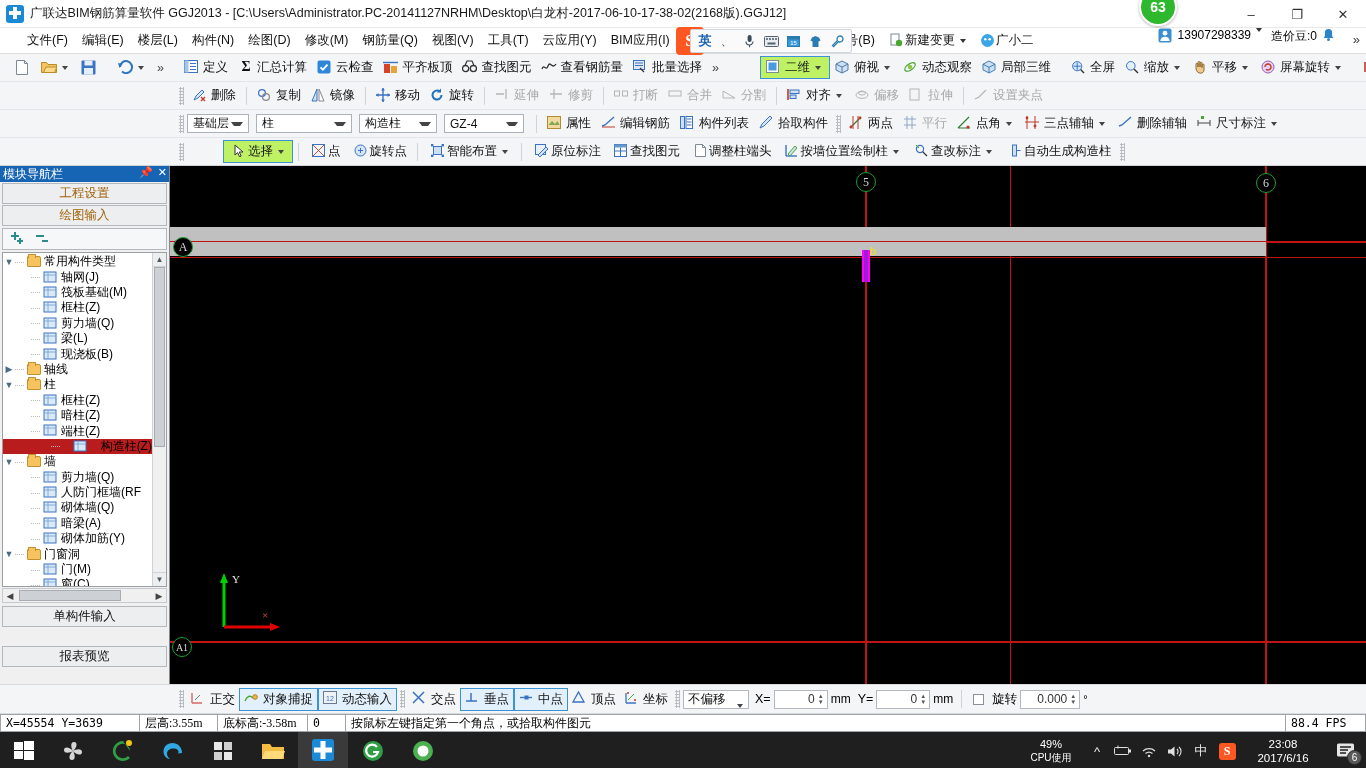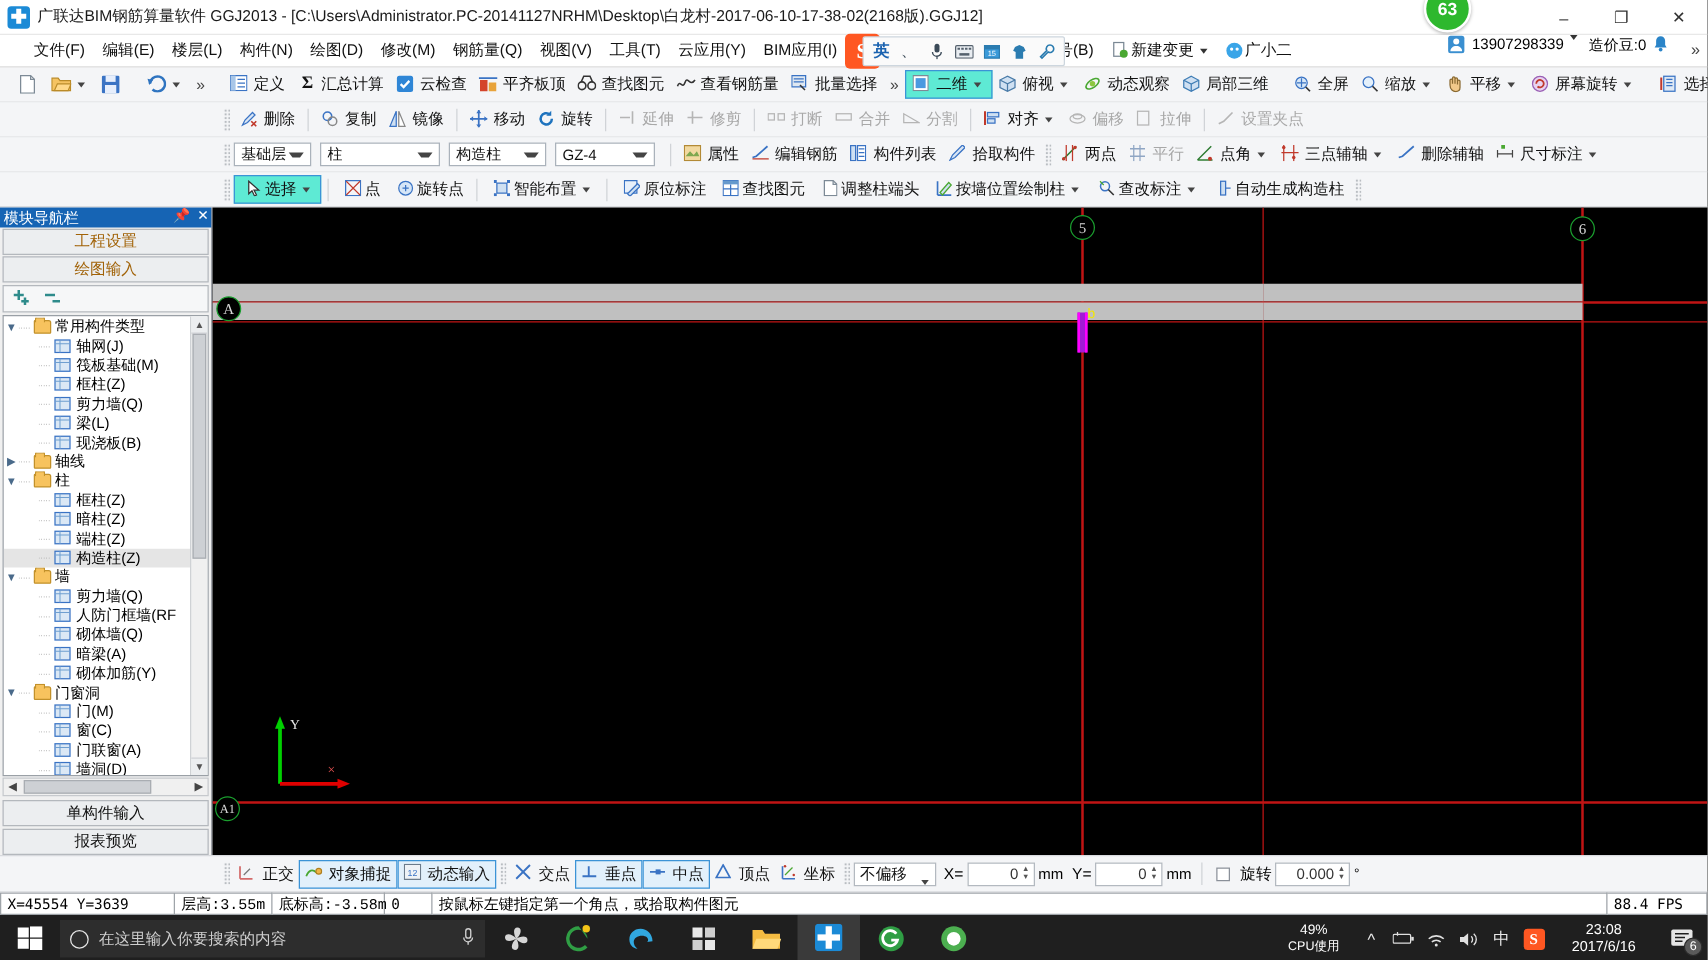--- a/index.html
+++ b/index.html
@@ -66,21 +66,21 @@
     background-image:radial-gradient(circle,#b9bdc2 1px, transparent 1.2px);
     background-size:3px 3px; }
   .sm-caret{ display:inline-block;width:0;height:0;border-left:3px solid transparent;
              border-right:3px solid transparent;border-top:4px solid #444;margin:0 3px 0 2px;vertical-align:2px;}
   .ic{ display:inline-block; width:16px;height:16px; flex:none; }
   .dd{
     height:19px; border:1px solid #aab2bb; background:#fff; display:flex;align-items:center;
     padding:0 2px 0 5px; font-size:12px; color:#111; margin-right:7px;
   }
   .dd .arw{ margin-left:auto; padding-left:6px; }
-  .sel-btn{ border:1px solid #3b93d6; background:#5eead4; }
+  .sel-btn{ border:1px solid #3b93d6; background:#bef264;margin-left:36px; }
 
   
   .body-row{ display:flex; height:518px; }
   .sidebar{ width:170px; background:#f0f0f0; border-right:1px solid #828790; display:flex; flex-direction:column; }
   .sb-title{
     height:16px; background:#1664b4; color:#fff; font-size:12px; display:flex;align-items:center;
     padding-left:3px; position:relative;
   }
   .sb-title .tools{ position:absolute; right:2px; top:0; display:flex; gap:5px; font-size:11px; }
   .sb-btn{
@@ -90,21 +90,21 @@
   .sb-toolstrip{
     height:22px; margin:2px; border:1px solid #b4b8bd; background:#f6f7f8;
     display:flex; align-items:center; padding-left:6px; gap:9px;
   }
   .tree-wrap{
     flex:1; margin:0 2px; border:1px solid #9aa0a6; background:#fff; overflow:hidden;
     position:relative; display:flex;
   }
   .tree{ flex:1; overflow:hidden; padding-top:1px; }
   .node{ display:flex; align-items:center; height:15.4px; font-size:12px; color:#000; white-space:nowrap;}
-  .node.sel{ background:#e5e5e5; }
+  .node.sel{ background:#b91c1c;justify-content:space-between; }
   .twisty{ width:12px;text-align:center;color:#4a6a8a;font-size:9px; flex:none;}
   .ind{ width:14px; flex:none; }
   .ind.dot{ background-image:linear-gradient(to bottom,#b9b9b9 1px,transparent 1px);
             background-size:1px 2px; background-position:6px 0; background-repeat:repeat-y; }
   .elbow{ width:12px;flex:none;position:relative; }
   .elbow:before{ content:""; position:absolute; left:0;top:0;bottom:50%;width:1px;
                  background-image:linear-gradient(to bottom,#b9b9b9 1px,transparent 1px);background-size:1px 2px;}
   .elbow:after{ content:""; position:absolute; left:0;top:50%;width:9px;height:1px;
                 background-image:linear-gradient(to right,#b9b9b9 1px,transparent 1px);background-size:2px 1px;}
   .nicon{ width:15px;height:13px;flex:none;margin-right:3px; }
@@ -116,21 +116,21 @@
                   border:1px solid #c2912b;border-bottom:none;border-radius:1px 1px 0 0;}
   .nlabel{ font-family:"Liberation Sans",sans-serif; font-size:12px; }
   .vscroll{ width:14px; background:#f0f0f0; border-left:1px solid #cfd2d5; position:relative; }
   .vscroll .thumb{ position:absolute; left:1px;right:1px; background:#cdd0d4; border:1px solid #a9adb2;}
   .arw-box{ height:14px; display:flex;align-items:center;justify-content:center;font-size:8px;color:#555;
             background:#eceef0;border-bottom:1px solid #cfd2d5;}
   .hscroll{ height:15px; margin:1px 2px; background:#f0f0f0; border:1px solid #c6c9cd; display:flex; align-items:center;}
   .hs-arw{ width:14px;text-align:center;font-size:9px;color:#444; }
   .hs-thumb{ height:11px; background:#cdd0d4; border:1px solid #a9adb2; margin:0 2px; }
   .sb-bottom-btn{
-    height:21px; margin:2px 2px 0 2px; background:#eceef0; border:1px solid #b4b8bd;
+    height:21px; margin:2px 2px 17px 2px; background:#eceef0; border:1px solid #b4b8bd;
     display:flex;align-items:center;justify-content:center;font-size:12.5px;color:#111;
   }
 
   
   .canvas{ flex:1; background:#000; position:relative; overflow:hidden; }
   .grid-line{ position:absolute; background:#c01414; }
   .axis-bub{
     position:absolute; width:20px;height:20px;border:1.5px solid #1a9e2e;border-radius:50%;
     color:#d8d8d8;font-size:12px;display:flex;align-items:center;justify-content:center;
     font-family:"Liberation Serif",serif; background:#000;
@@ -156,21 +156,21 @@
   .cb{ width:11px;height:11px;border:1px solid #8a9099;background:#fff;display:inline-block;margin:0 5px 0 3px;}
   .opt-dd{ height:19px;border:1px solid #b3b9c0;background:#fff;display:flex;align-items:flex-end;
            padding:0 2px 0 4px;font-size:12.5px;color:#111; }
 
   
   .statusbar{ height:18px; background:#ffffff; display:flex; align-items:stretch; font-size:11.5px;
               font-family:"DejaVu Sans Mono","Liberation Mono",monospace; color:#000; }
   .st-cell{ border:1px solid #9fa4a9; border-left:none; display:flex; align-items:center; padding:0 5px; white-space:nowrap;}
   .st-cell:first-child{ border-left:1px solid #9fa4a9; }
   .st-grow{ flex:1; }
-  .st-cn{ font-family:Liberation Mono, monospace; font-size:12px; }
+  .st-cn{ font-family:Liberation Serif, serif; font-size:12px; }
 
   
   .taskbar{ height:38px; background:#1f1f1f; display:flex; align-items:center; color:#fff; }
   .tb-start{ width:48px;height:38px;display:flex;align-items:center;justify-content:center; }
   .tb-search{ width:340px;height:30px;background:#2d2d2d;display:flex;align-items:center;padding:0 8px;
               color:#cfcfcf;font-size:12.5px;gap:8px;}
   .tb-search .circ{ width:15px;height:15px;border:1.6px solid #e6e6e6;border-radius:50%;flex:none;}
   .tb-icons{ display:flex; align-items:center; }
   .tb-ico{ width:50px;height:38px;display:flex;align-items:center;justify-content:center;position:relative;}
   .tb-ico.active{ background:#3a3a3a; border-bottom:2px solid #4ea3e0; }
@@ -1166,31 +1166,20 @@
 
   <div class="taskbar">
     <div class="tb-start">
       <svg width="20" height="20" viewBox="0 0 20 20">
           <rect x="0" y="1" width="9" height="8" fill="#fff"></rect>
           <rect x="10" y="0" width="10" height="9" fill="#fff"></rect>
           <rect x="0" y="10" width="9" height="8" fill="#fff"></rect>
           <rect x="10" y="10" width="10" height="9" fill="#fff"></rect>
         </svg>
     </div>
-    <div class="tb-search">
-      <span class="circ"></span>
-      <span style="flex:1">在这里输入你要搜索的内容</span>
-      <span>
-        <svg width="11" height="15" viewBox="0 0 11 15">
-            <rect x="3.6" y="1" width="4" height="7.5" rx="2" fill="none" stroke="#cfcfcf" stroke-width="1.1"></rect>
-            <path d="M2 8a3.5 3.5 0 0 0 7 0" stroke="#cfcfcf" fill="none" stroke-width="1.1"></path>
-            <path d="M5.5 11.5v2.2" stroke="#cfcfcf" stroke-width="1.1"></path>
-          </svg>
-      </span>
-    </div>
     <div class="tb-icons">
       <div class="tb-ico">
         <svg width="24" height="22" viewBox="0 0 24 22">
             <path d="M12 11c-3-4-9-5-9-1s6 3 9 1zM12 11c3 4 9 5 9 1s-6-3-9-1zM12 11c4-3 5-9 1-9s-3 6-1 9zM12 11c-4 3-5 9-1 9s3-6 1-9z" fill="#d6d6d6"></path>
           </svg>
       </div>
       <div class="tb-ico">
         <svg width="24" height="24" viewBox="0 0 24 24">
             <path d="M12 2a10 10 0 1 0 7 17l-2-2a7.2 7.2 0 1 1 2-5z" fill="#2f9e44"></path>
             <circle cx="18" cy="4" r="3" fill="#f5c518"></circle>

